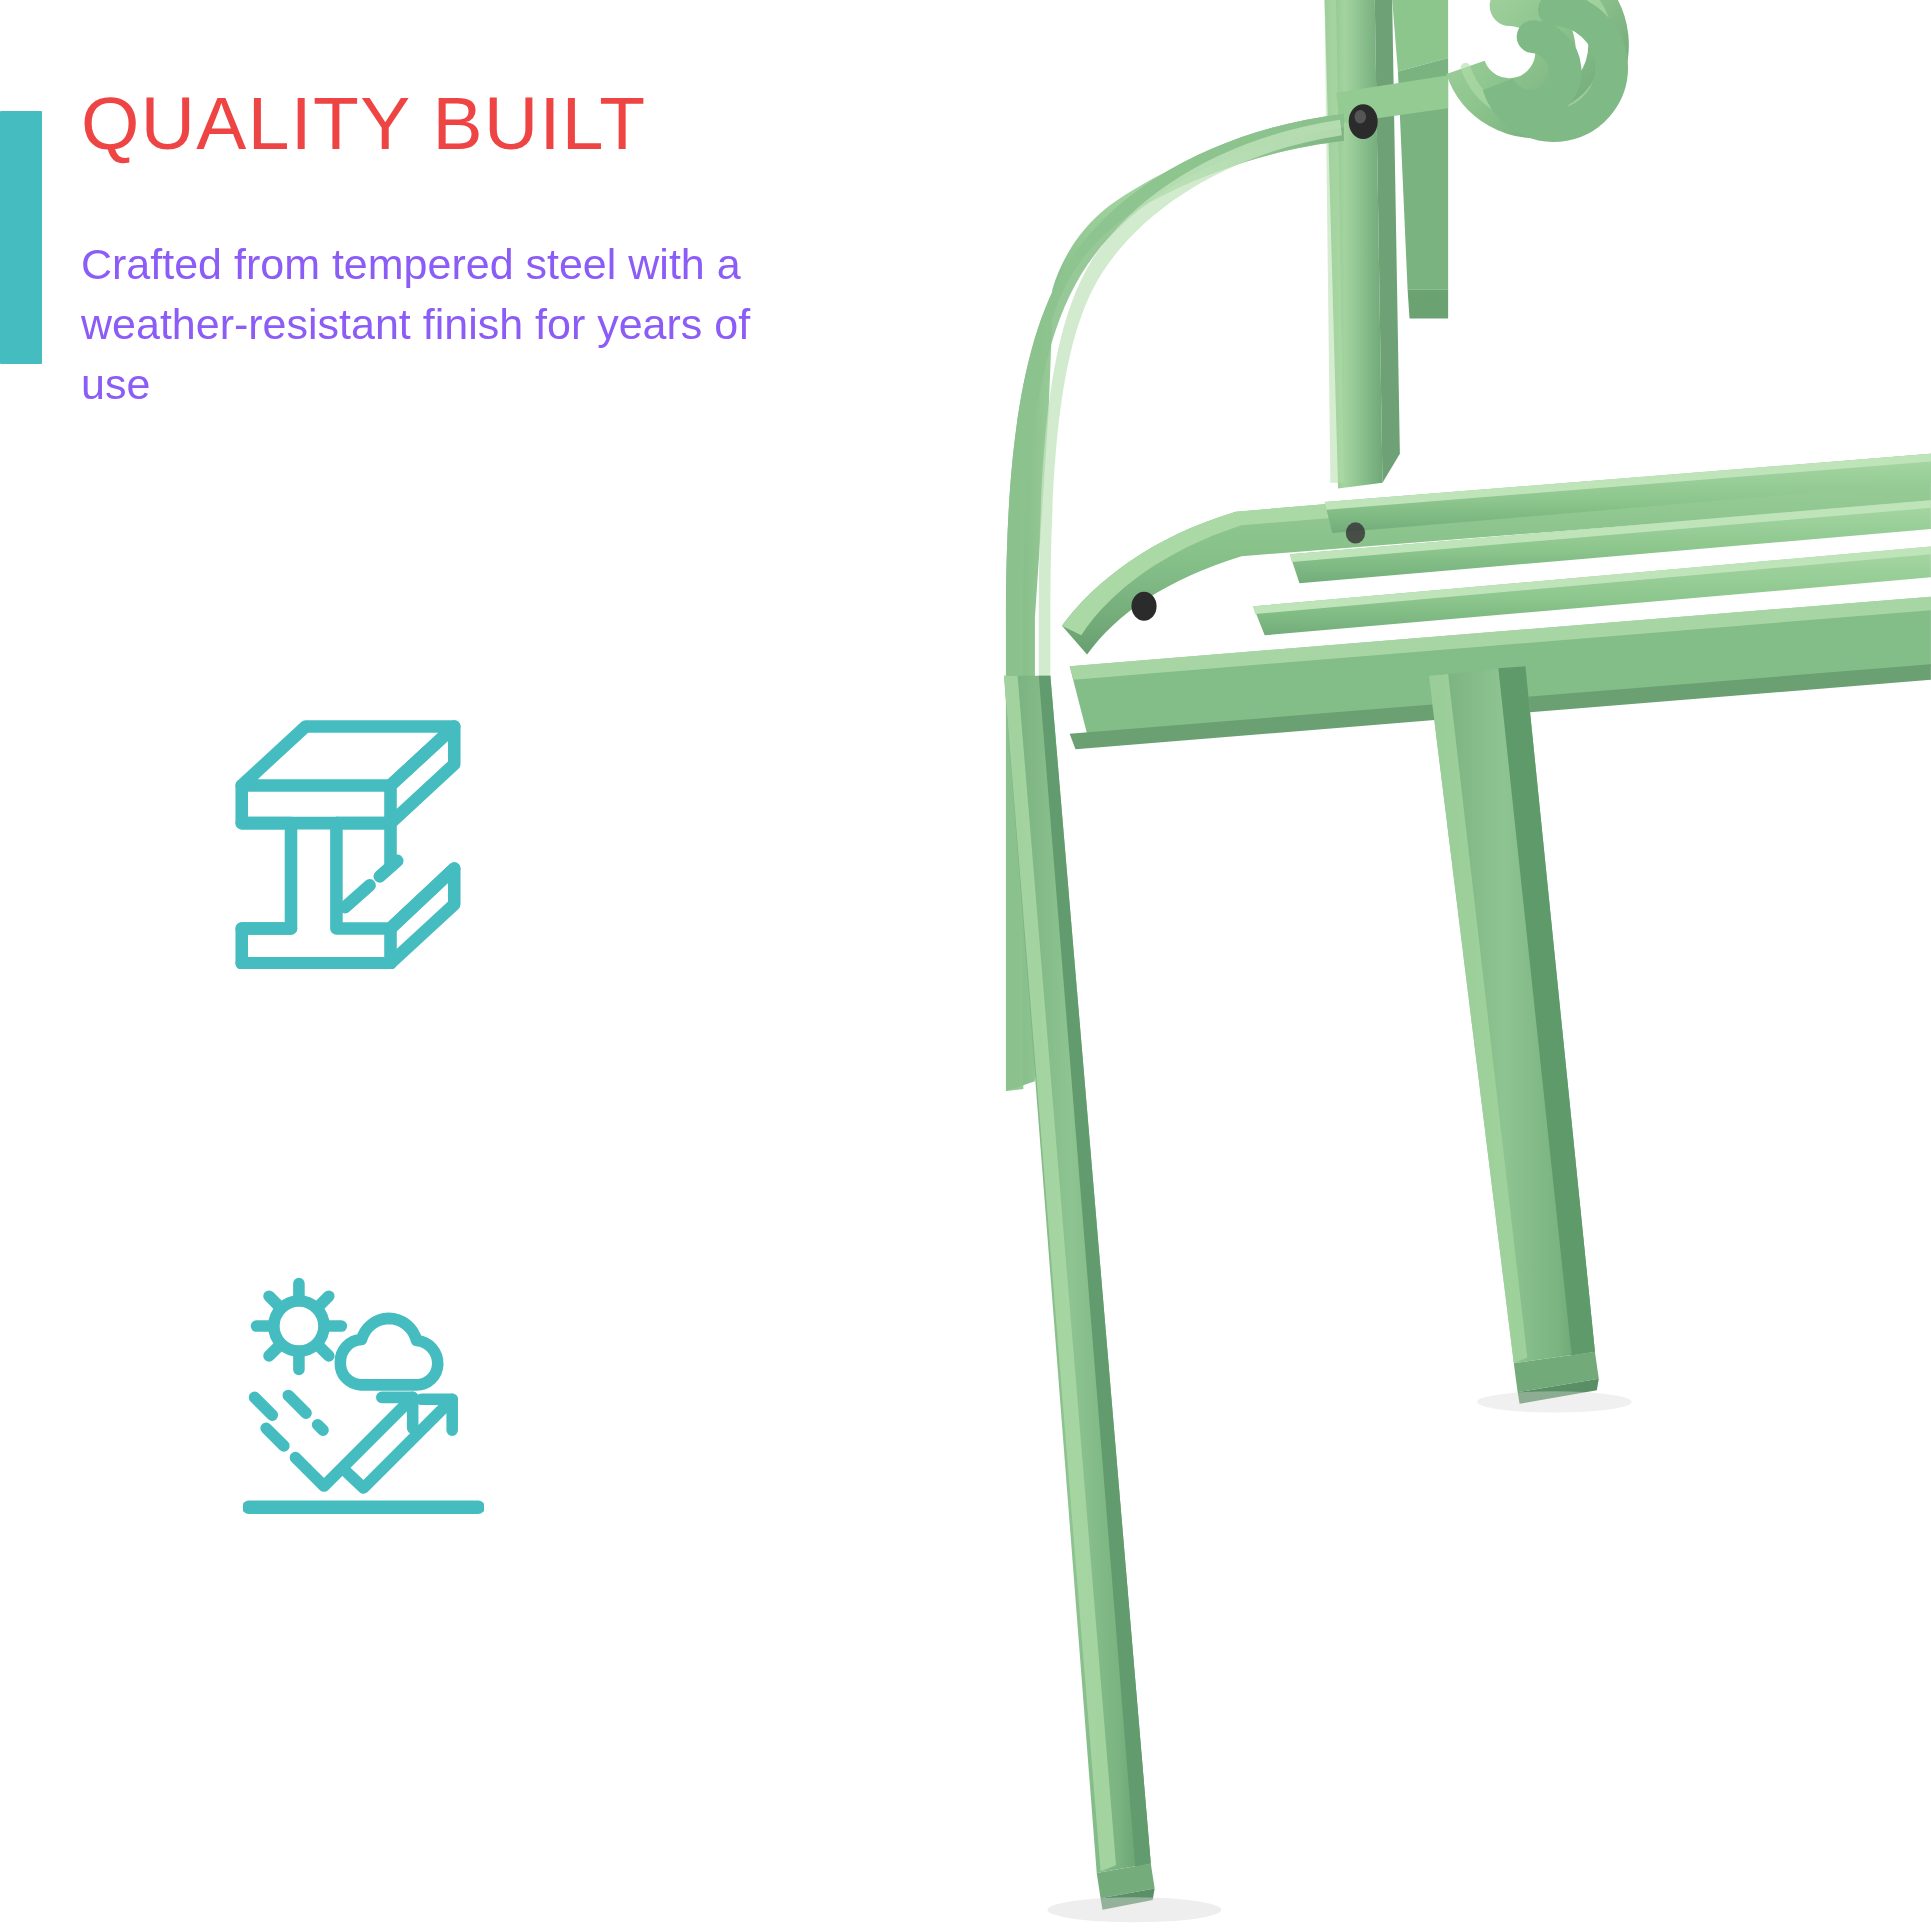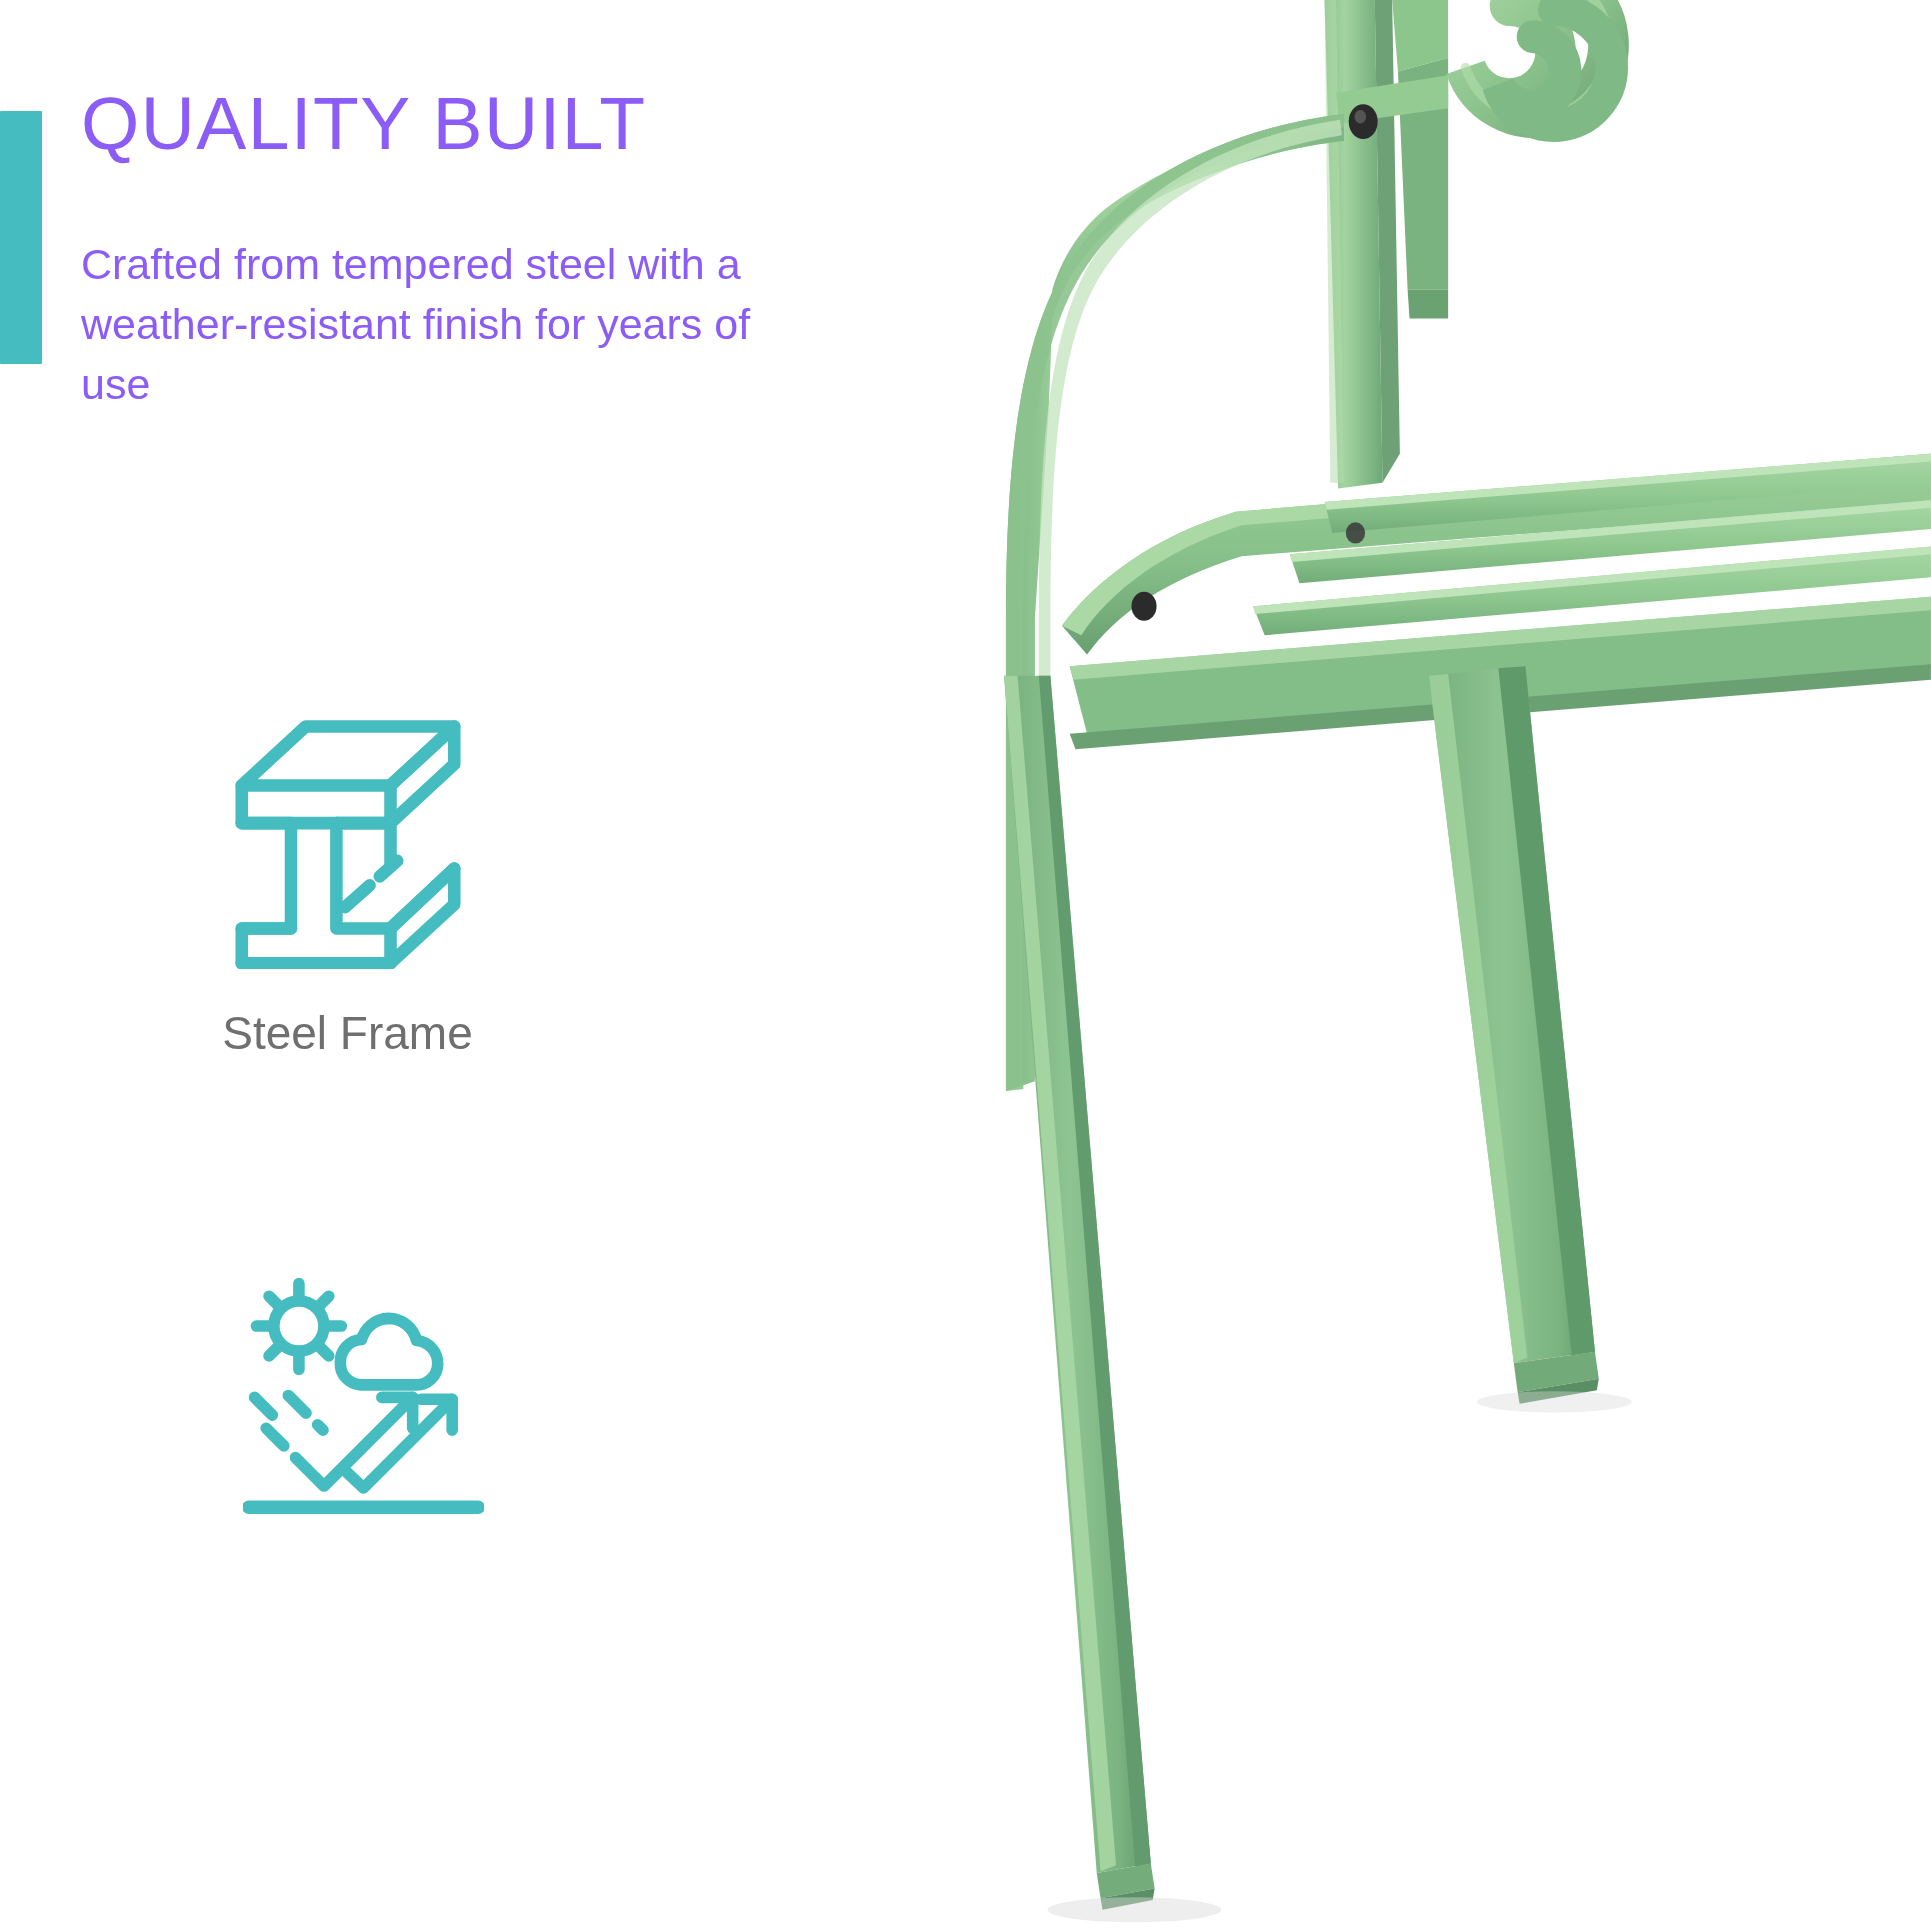--- a/index.html
+++ b/index.html
@@ -9,21 +9,21 @@
   #root { position:relative; width:1931px; height:1931px; background:#ffffff; }
 
   
   .accent-bar{
     position:absolute; left:0; top:111px; width:42px; height:253px;
     background:#45bdc0; border-radius:1px;
   }
   .headline{
     position:absolute; left:81px; top:79px;
     font-size:75px; line-height:89px; letter-spacing:1.4px;
-    font-weight:400; color:#8b5cf6; white-space:nowrap;
+    font-weight:400; color:#ef4444; white-space:nowrap;
     font-family:"Liberation Sans", sans-serif;
   }
   .subhead{
     position:absolute; left:81px; top:234px; width:676px;
     font-size:43px; line-height:60px; font-weight:300; color:#8b5cf6;
     font-family:"Liberation Sans", sans-serif;
   }
 
   
   .feature{ position:absolute; }
@@ -79,21 +79,20 @@
           <path d="M167 258 L233 197 L233 160 L167 222"></path>
           <path d="M167 222 L233 160"></path>
 
           <path d="M111 113 L167 113 L167 155"></path>
           <path d="M111 113 L111 222 L167 222"></path>
 
           <path d="M120 200 L174 152" stroke-dasharray="34 14"></path>
         </g>
       </svg>
     </div>
-    <div class="f-label">Steel Frame</div>
   </div>
 
   <div class="feature" id="feature-weather">
     <div class="icon-wrap">
       <svg width="241" height="241" viewBox="0 0 250 250" fill="none" aria-hidden="true">
         <g stroke="#45bdc0" stroke-width="12" stroke-linecap="round" stroke-linejoin="round" fill="none">
 
           <circle cx="58" cy="54" r="26"></circle>
           <path d="M58 10 L58 24"></path>
           <path d="M58 84 L58 99"></path>

